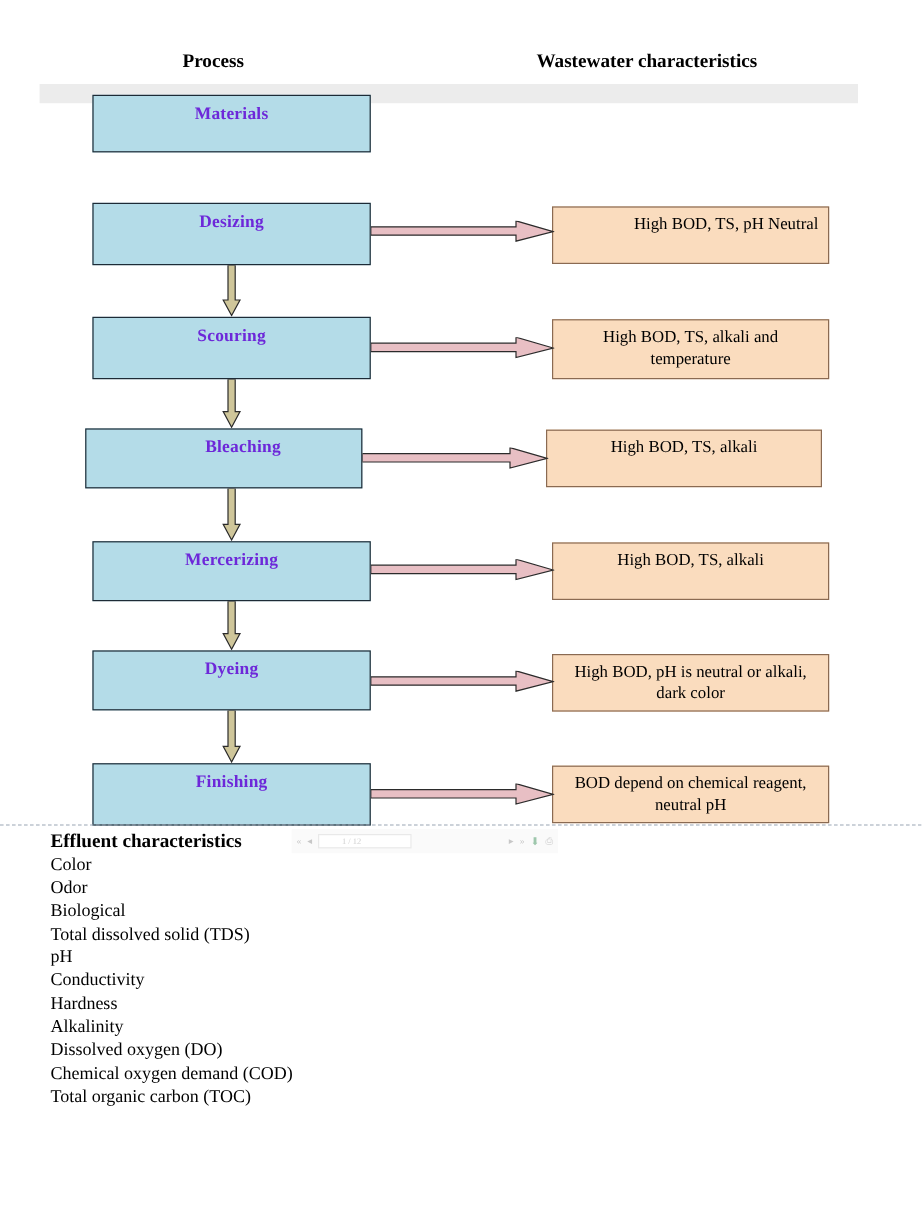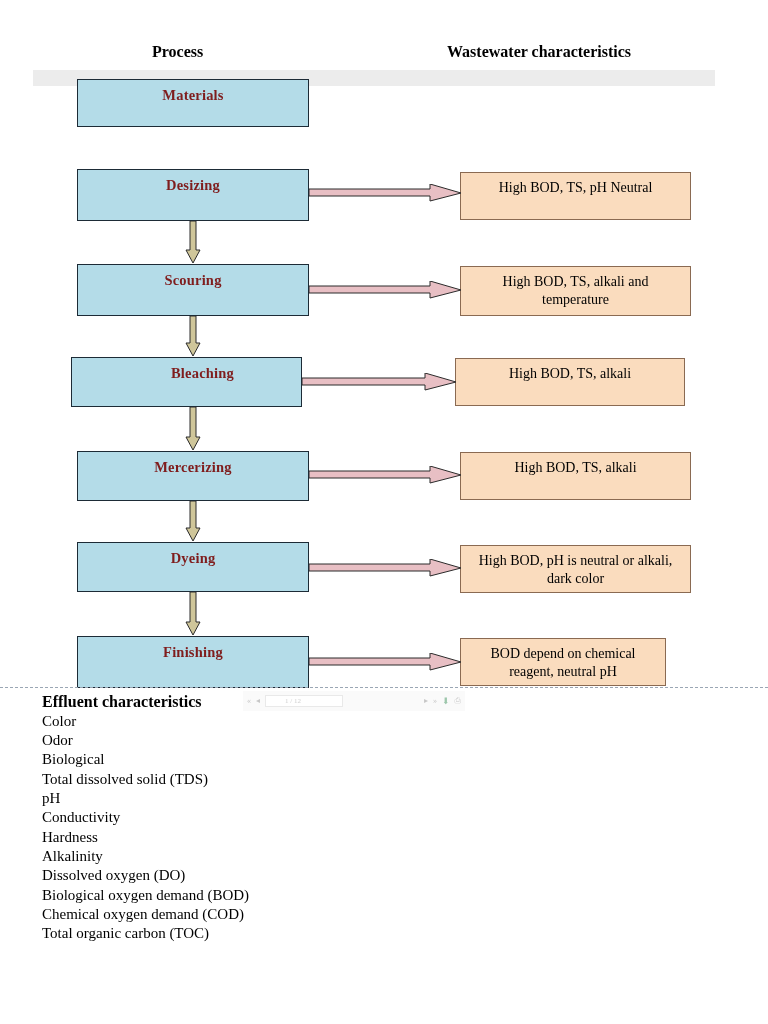--- a/index.html
+++ b/index.html
@@ -94,21 +94,21 @@
     position: absolute;
     background: #b4dce8;
     border: 1.6px solid #1d2b36;
     box-sizing: border-box;
     text-align: center;
   }
   .proc-box .label {
     display: block;
     font-weight: bold;
     font-size: 14.5px;
-    color: #7f1d1d;
+    color: #6d28d9;
     padding-top: 7px;
     letter-spacing: 0.2px;
   }
 
   
   .waste-box {
     position: absolute;
     background: #fadcbe;
     border: 1.4px solid #8a6a52;
     box-sizing: border-box;
@@ -188,41 +188,41 @@
   </div>
 
   <div class="proc-box" id="box-dyeing" style="left:77px; top:542px; width:232px; height:50px;">
     <span class="label">Dyeing</span>
   </div>
 
   <div class="proc-box" id="box-finishing" style="left:77px; top:636px; width:232px; height:52px;">
     <span class="label">Finishing</span>
   </div>
 
-  <div class="waste-box" id="waste-desizing" style="left:460px; top:172px; width:231px; height:48px;">
+  <div class="waste-box" id="waste-desizing" style="left:460px; top:172px; width:231px; height:48px;text-align:right;">
     <span class="label">High BOD, TS, pH Neutral</span>
   </div>
 
   <div class="waste-box" id="waste-scouring" style="left:460px; top:266px; width:231px; height:50px;">
     <span class="label">High BOD, TS, alkali and temperature</span>
   </div>
 
   <div class="waste-box" id="waste-bleaching" style="left:455px; top:358px; width:230px; height:48px;">
     <span class="label">High BOD, TS, alkali</span>
   </div>
 
   <div class="waste-box" id="waste-mercerizing" style="left:460px; top:452px; width:231px; height:48px;">
     <span class="label">High BOD, TS, alkali</span>
   </div>
 
   <div class="waste-box" id="waste-dyeing" style="left:460px; top:545px; width:231px; height:48px;">
     <span class="label">High BOD, pH is neutral or alkali, dark color</span>
   </div>
 
-  <div class="waste-box" id="waste-finishing" style="left:460px; top:638px; width:206px; height:48px;">
+  <div class="waste-box" id="waste-finishing" style="left:460px; top:638px; width:231px; height:48px;">
     <span class="label">BOD depend on chemical reagent, neutral pH</span>
   </div>
 
   <div class="v-arrow" style="left:185px; top:221px; height:43px;">
     <svg width="16" height="43" viewBox="0 0 16 43">
       <polygon points="5,0 11,0 11,29 15,29 8,42 1,29 5,29" fill="#cfc69a" stroke="#2b2b2b" stroke-width="1"></polygon>
     </svg>
   </div>
 
   <div class="v-arrow" style="left:185px; top:316px; height:41px;">
@@ -302,18 +302,17 @@
     <div id="effluent-title">Effluent characteristics</div>
     <div class="effluent-item">Color</div>
     <div class="effluent-item">Odor</div>
     <div class="effluent-item">Biological</div>
     <div class="effluent-item">Total dissolved solid (TDS)</div>
     <div class="effluent-item">pH</div>
     <div class="effluent-item">Conductivity</div>
     <div class="effluent-item">Hardness</div>
     <div class="effluent-item">Alkalinity</div>
     <div class="effluent-item">Dissolved oxygen (DO)</div>
-    <div class="effluent-item">Biological oxygen demand (BOD)</div>
     <div class="effluent-item">Chemical oxygen demand (COD)</div>
     <div class="effluent-item">Total organic carbon (TOC)</div>
   </div>
 
 </div>
 
 </body></html>

